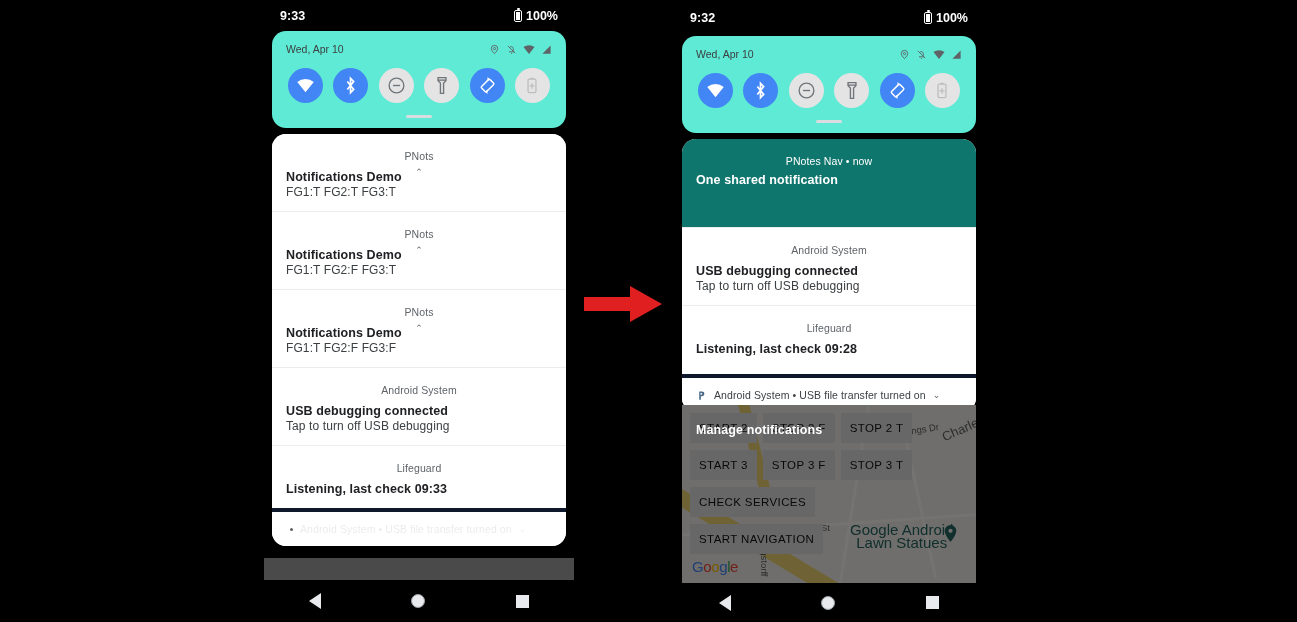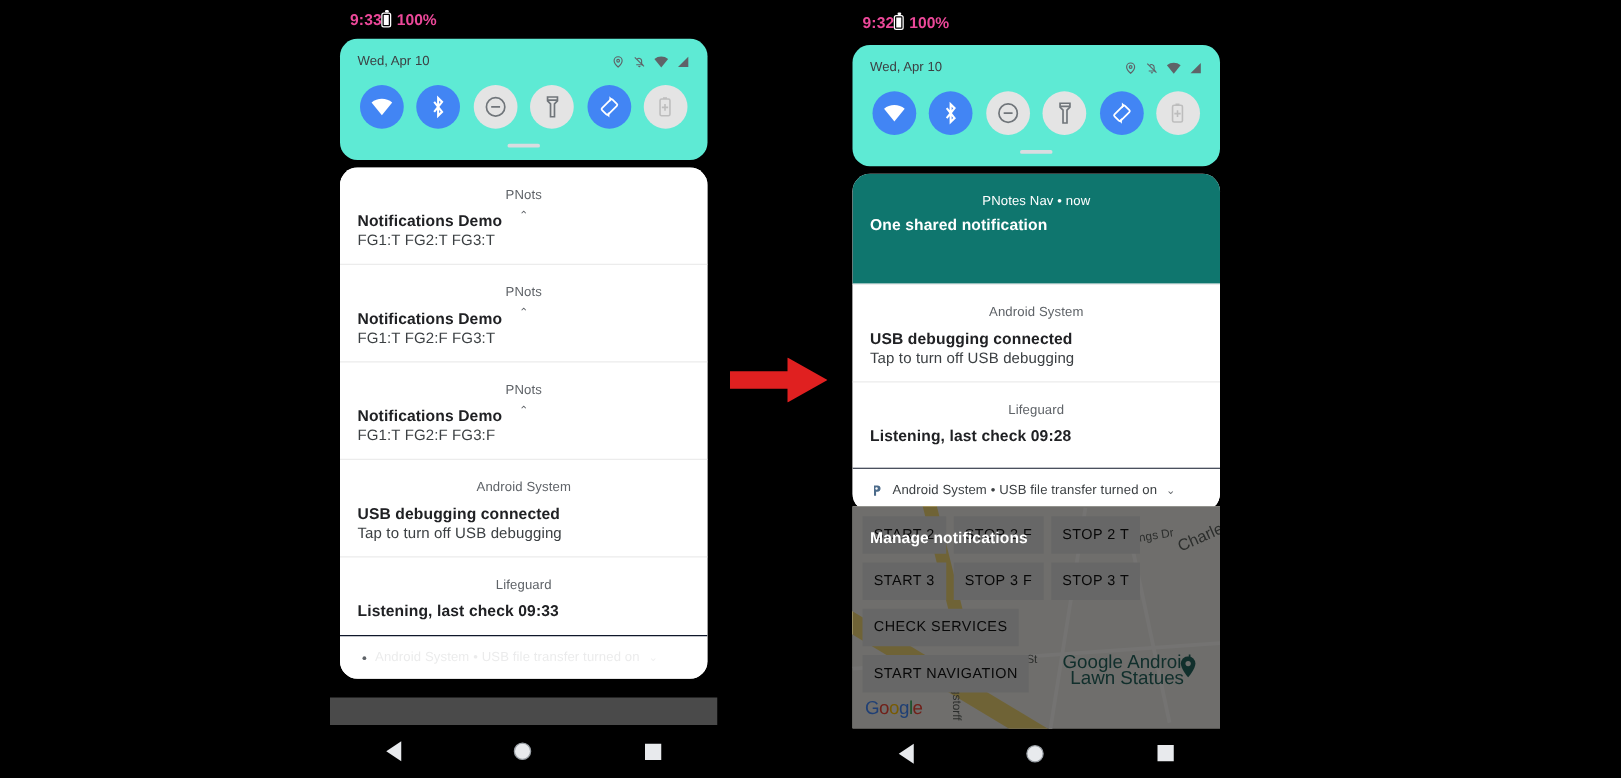--- a/index.html
+++ b/index.html
@@ -16,22 +16,22 @@
   #phone-left  { left: 264px; top: 0px;  width: 310px; height: 622px; }
   #phone-right { left: 674px; top: 0px;  width: 310px; height: 622px; }
 
   .screen { position: absolute; left: 0; right: 0; overflow: hidden; }
   #screen-left  { top: 0;  height: 580px; background: #000; }
   #screen-right { top: 0;  height: 583px; background: #000; }
 
   
   .statusbar {
     position: relative; height: 28px;
-    display: flex; align-items: center; justify-content: flex-start;
-    padding: 0 16px; color: #ec4899;
+    display: flex; align-items: center; justify-content: space-between;
+    padding: 0 16px; color: #ffffff;
   }
   #screen-left .statusbar  { height: 31px; }
   #screen-right .statusbar { height: 36px; }
   .sb-time { font-size: 12.5px; font-weight: 700; letter-spacing: .1px; }
   .sb-right { display: flex; align-items: center; gap: 4px; font-size: 12.5px; font-weight: 700;}
   .batt-glyph { display:inline-block; width: 8px; height: 12px; border: 1.4px solid #fff;
                 border-radius: 2px; position: relative; }
   .batt-glyph::before { content:""; position:absolute; left:1px; right:1px; top:1px; bottom:1px;
                         background:#fff; }
   .batt-glyph::after { content:""; position:absolute; left:2px; top:-3px; width:3px; height:2px;
@@ -68,21 +68,21 @@
                  letter-spacing: .1px; }
   .notif-body { font-size: 12px; color: #3c4043; margin-top: 1px; letter-spacing: .1px; }
   .chev { font-size: 9px; color: #5f6368; line-height: 1; }
 
   .notif.green { background: #0f766e; }
   .notif.green .notif-app, .notif.green .notif-title { color: #fff; }
   .notif.green .notif-head { gap: 6px; }
   .notif.green .notif-title { margin-top: 10px; }
 
   .notif-footer { padding: 11px 14px; display: flex; align-items: center; gap: 7px;
-                  background: #fff; border-top: 1px solid #0f172a; }
+                  background: #fff; border-top: 4px solid #0f172a; }
   .notif-footer .notif-app { font-size: 10.5px; color: #3c4043; }
   .footer-faded { opacity: .10; }
   .footer-dot { width: 3px; height: 3px; border-radius: 50%; background: #5f6368;
                 margin-left: 4px; }
 
   
   #left-deadzone { position: absolute; left: 0; right: 0; bottom: 0; height: 22px;
                    background: #4a4a4a; }
 
   

